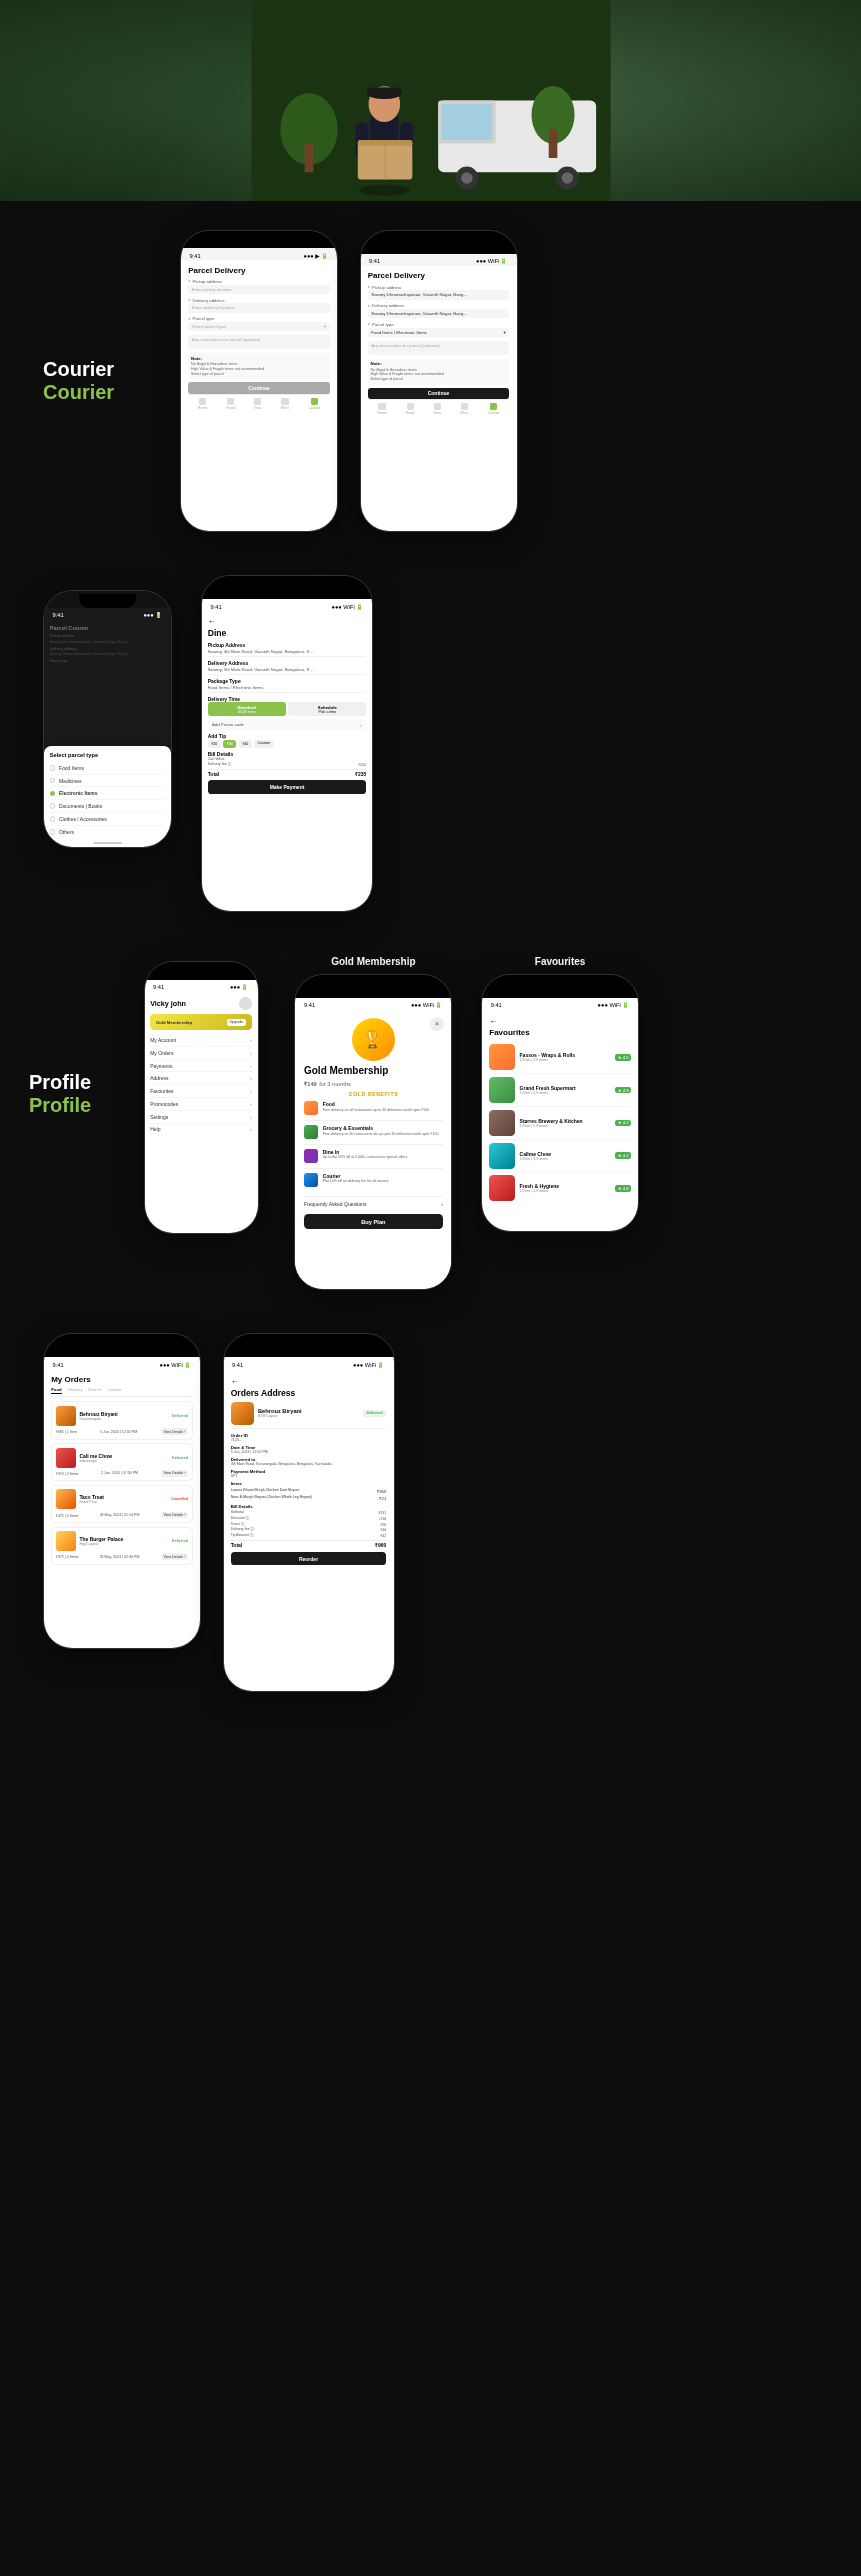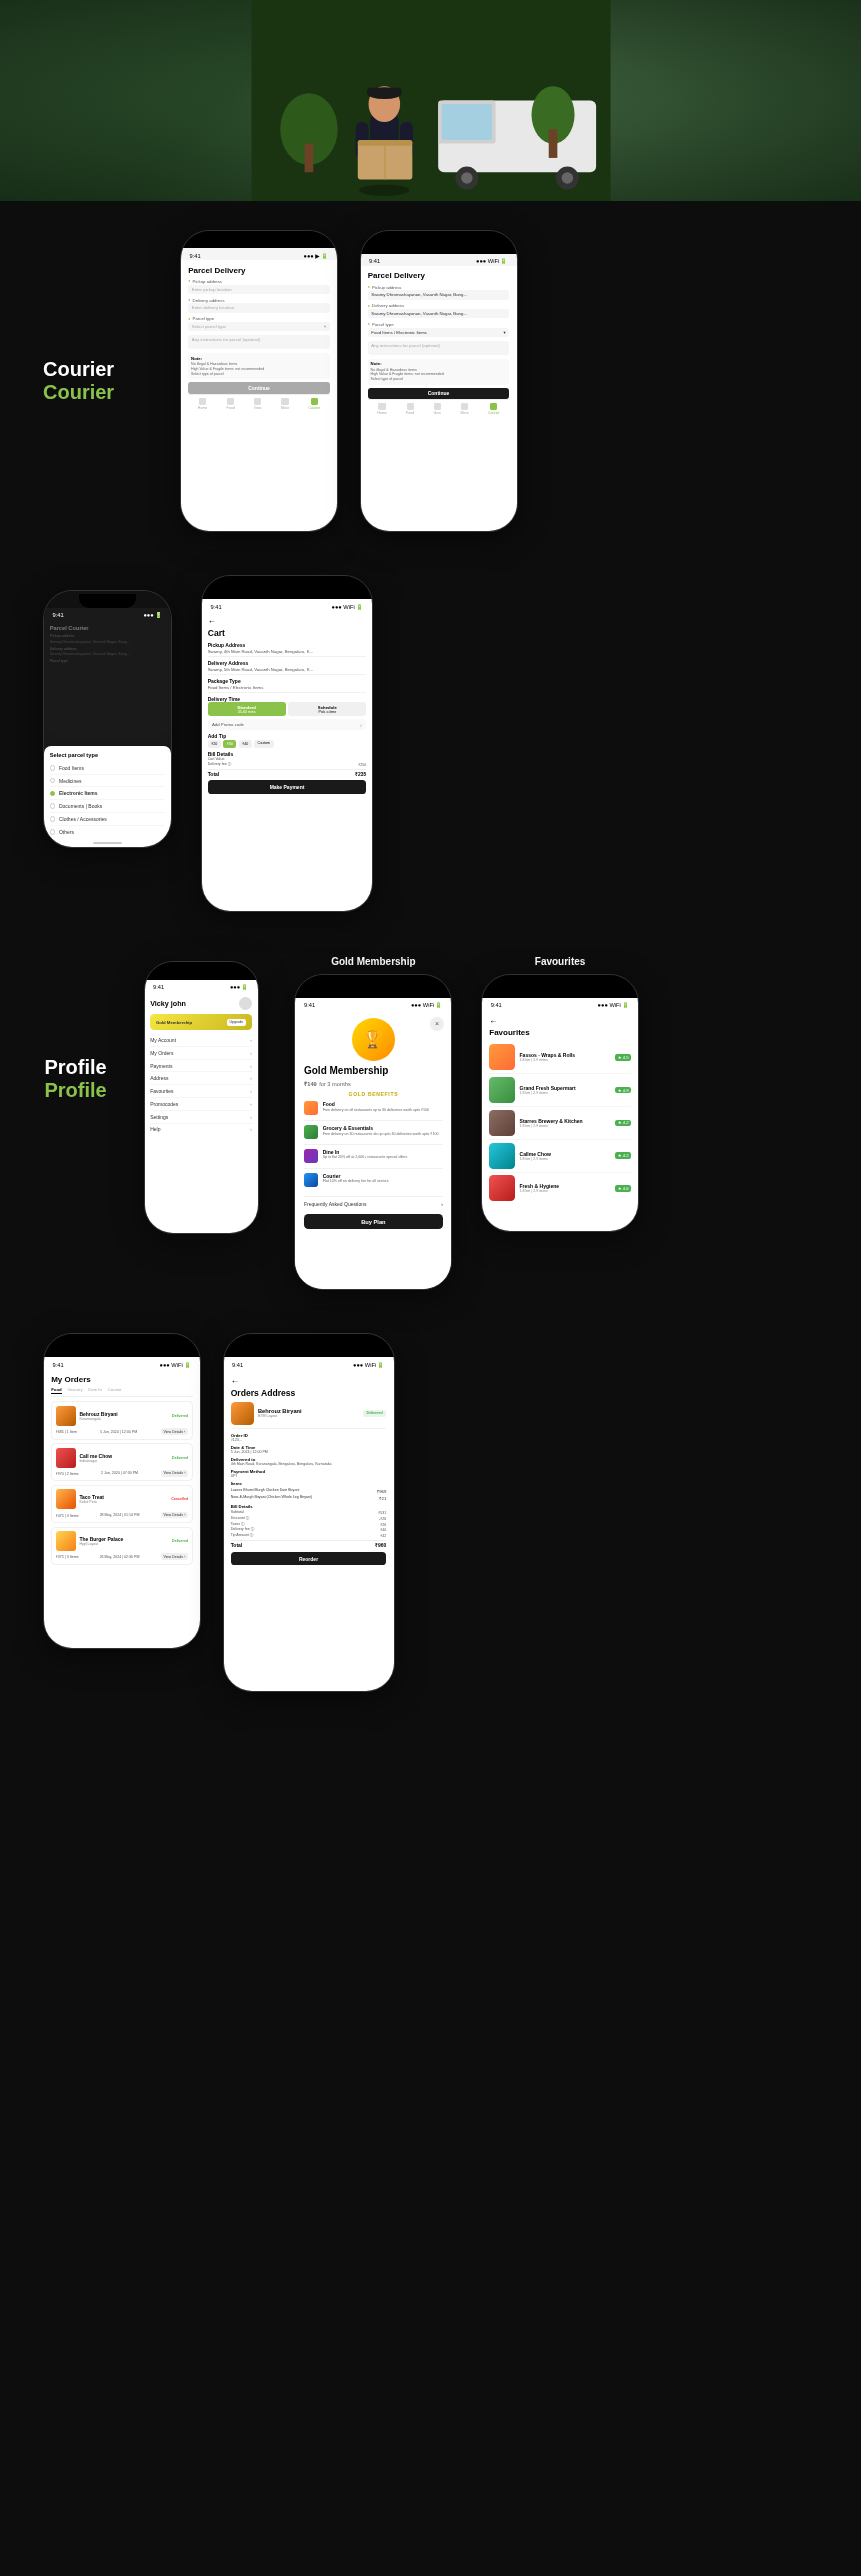--- a/index.html
+++ b/index.html
@@ -337,22 +337,21 @@
       padding: 14.4px 29px 29px;
       display: flex;
       align-items: flex-start;
       gap: 21.5px;
     }
     .profile-label {
       color: #fff;
       font-size: 20px;
       font-weight: 700;
       min-width: 86px;
-      margin-top: 43px;
-      text-align: center;
+      margin-top: 58px;
     }
     .profile-label span {
       display: block;
       color: #8bc34a;
     }
 
     .profile-screen {
       padding: 5.7px 7.2px;
       background: #fff;
     }
@@ -952,21 +951,21 @@
   <div class="phone phone-lg" style="width:172px;height:337px;">
     <div style="background:#000;padding:2.9px 0 0;">
       <div class="phone-notch-dynamic"></div>
       <div class="phone-status-bar light" style="background:#fff;">
         <span>9:41</span>
         <span>●●● WiFi 🔋</span>
       </div>
     </div>
     <div class="phone-screen cart-screen" style="height:calc(100% - 32px);overflow:hidden;padding:4.3px 5.7px;">
       <span class="back-arrow">←</span>
-      <div class="cart-title">Cart</div>
+      <div class="cart-title">Dine</div>
 
       <div class="cart-section-label">Pickup Address</div>
       <div class="cart-section-value">Swamy, 4th Main Road, Vasanth Nagar, Bengaluru, K...</div>
 
       <div class="cart-section-label">Delivery Address</div>
       <div class="cart-section-value">Swamy, 5th Main Road, Vasanth Nagar, Bengaluru, K...</div>
 
       <div class="cart-section-label">Package Type</div>
       <div class="cart-section-value">Food Items / Electronic Items</div>
 

